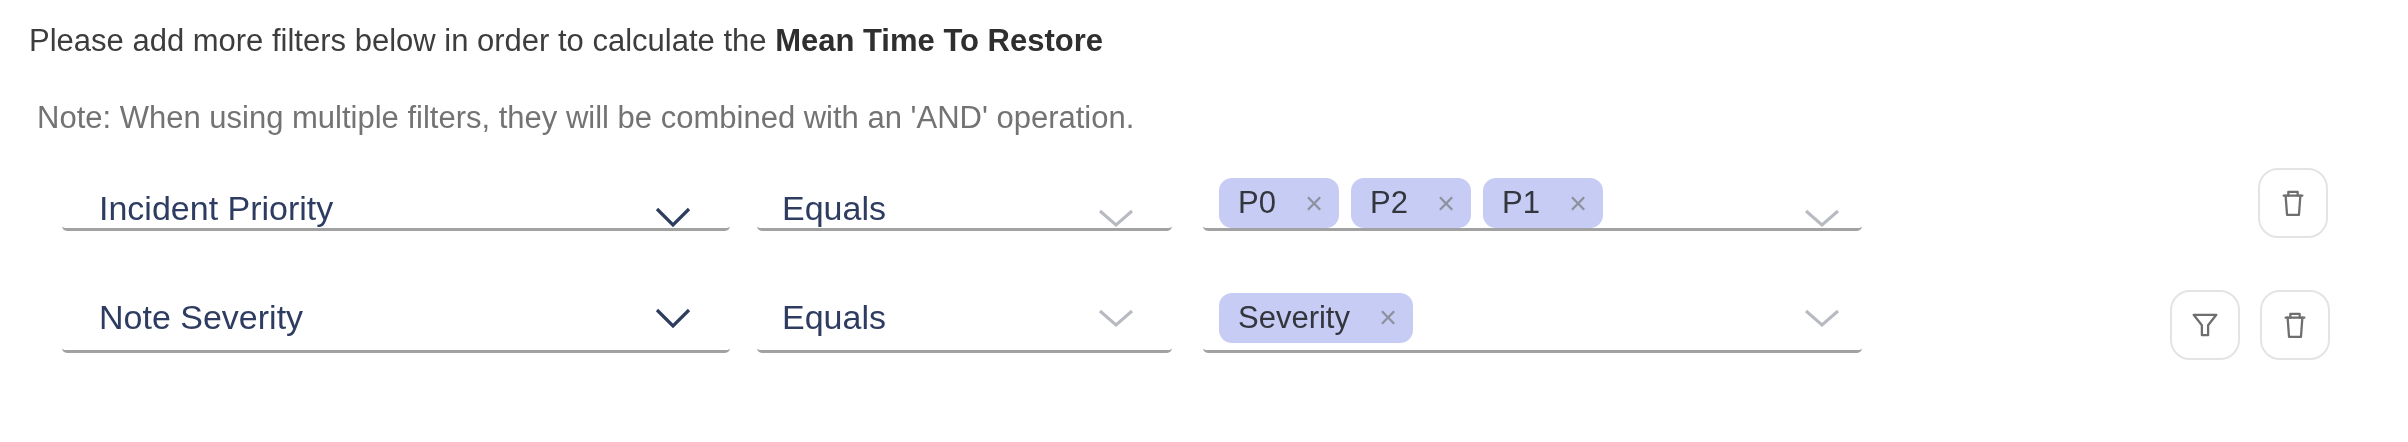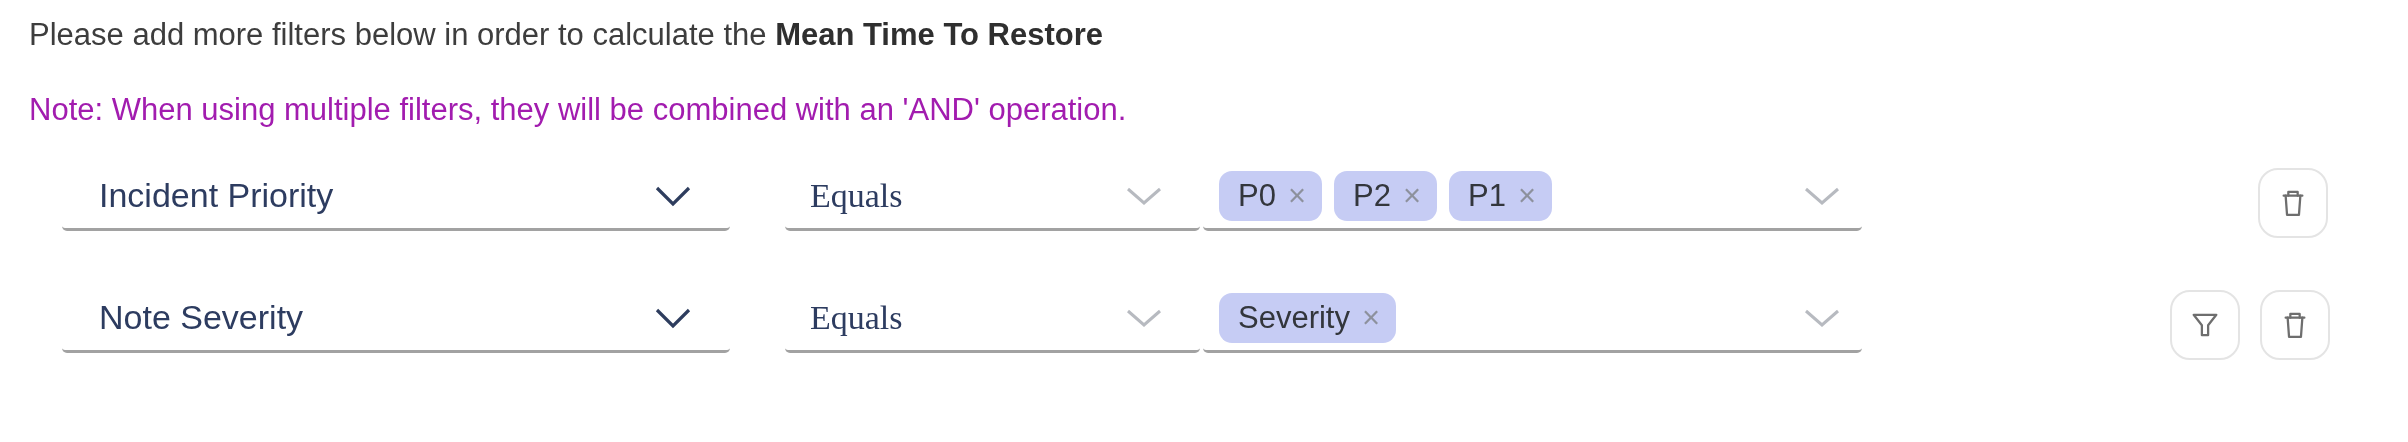--- a/index.html
+++ b/index.html
@@ -9,78 +9,78 @@
     width: 2408px;
     height: 442px;
     background: #ffffff;
     font-family: "Liberation Sans", sans-serif;
     overflow: hidden;
   }
 
   .title {
     position: absolute;
     left: 29px;
-    top: 16px;
+    top: 22px;
     margin: 0;
     font-size: 31px;
     line-height: 38px;
     font-weight: 400;
     color: #3d3d3d;
     white-space: nowrap;
   }
   .title .metric { font-weight: 700; color: #2f2f2f; }
 
   .note {
     position: absolute;
     left: 29px;
     top: 91px;
-    margin: 0;
+    margin: 8px;
     font-size: 31px;
     line-height: 38px;
     font-weight: 400;
-    color: #a21caf;
+    color: #737373;
     white-space: nowrap;
   }
 
   .field {
     position: absolute;
     height: 68px;
     box-sizing: border-box;
     border-bottom: 3px solid #a2a2a2;
     border-radius: 0 0 5px 5px;
     display: flex;
     align-items: center;
     background: #ffffff;
     cursor: pointer;
   }
-  .row1 .field { top: 163px; }
+  .row1 .field { top: 163px; align-items: flex-end; }
   .row2 .field { top: 285px; }
 
   .field .label {
     font-size: 34px;
     color: #2d3c60;
     white-space: nowrap;
   }
 
   .attr { left: 62px;  width: 668px; padding: 0 37px 0 37px; }
-  .op   { left: 785px; width: 415px; padding: 0 37px 0 25px; font-family: Liberation Serif, serif; }
+  .op   { left: 757px; width: 415px; padding: 0 37px 0 25px; }
   .vals { left: 1203px; width: 659px; padding: 0 21px 0 16px; gap: 12px; }
 
   .chev { margin-left: auto; flex: 0 0 auto; display: block; }
   .chev-dark  { color: #2e3d5e; }
   .chev-light { color: #b7bac0; }
 
   .chip {
     height: 50px;
     border-radius: 13px;
     background: #c6ccf4;
     display: flex;
     align-items: center;
     padding: 0 16px 0 19px;
-    gap: 12px;
+    gap: 29px;
     flex: 0 0 auto;
   }
   .chip .chip-label { font-size: 31px; color: #33363c; white-space: nowrap; }
   .chip .chip-x {
     font-size: 31px;
     color: #8d919d;
     line-height: 1;
     cursor: pointer;
     user-select: none;
   }

